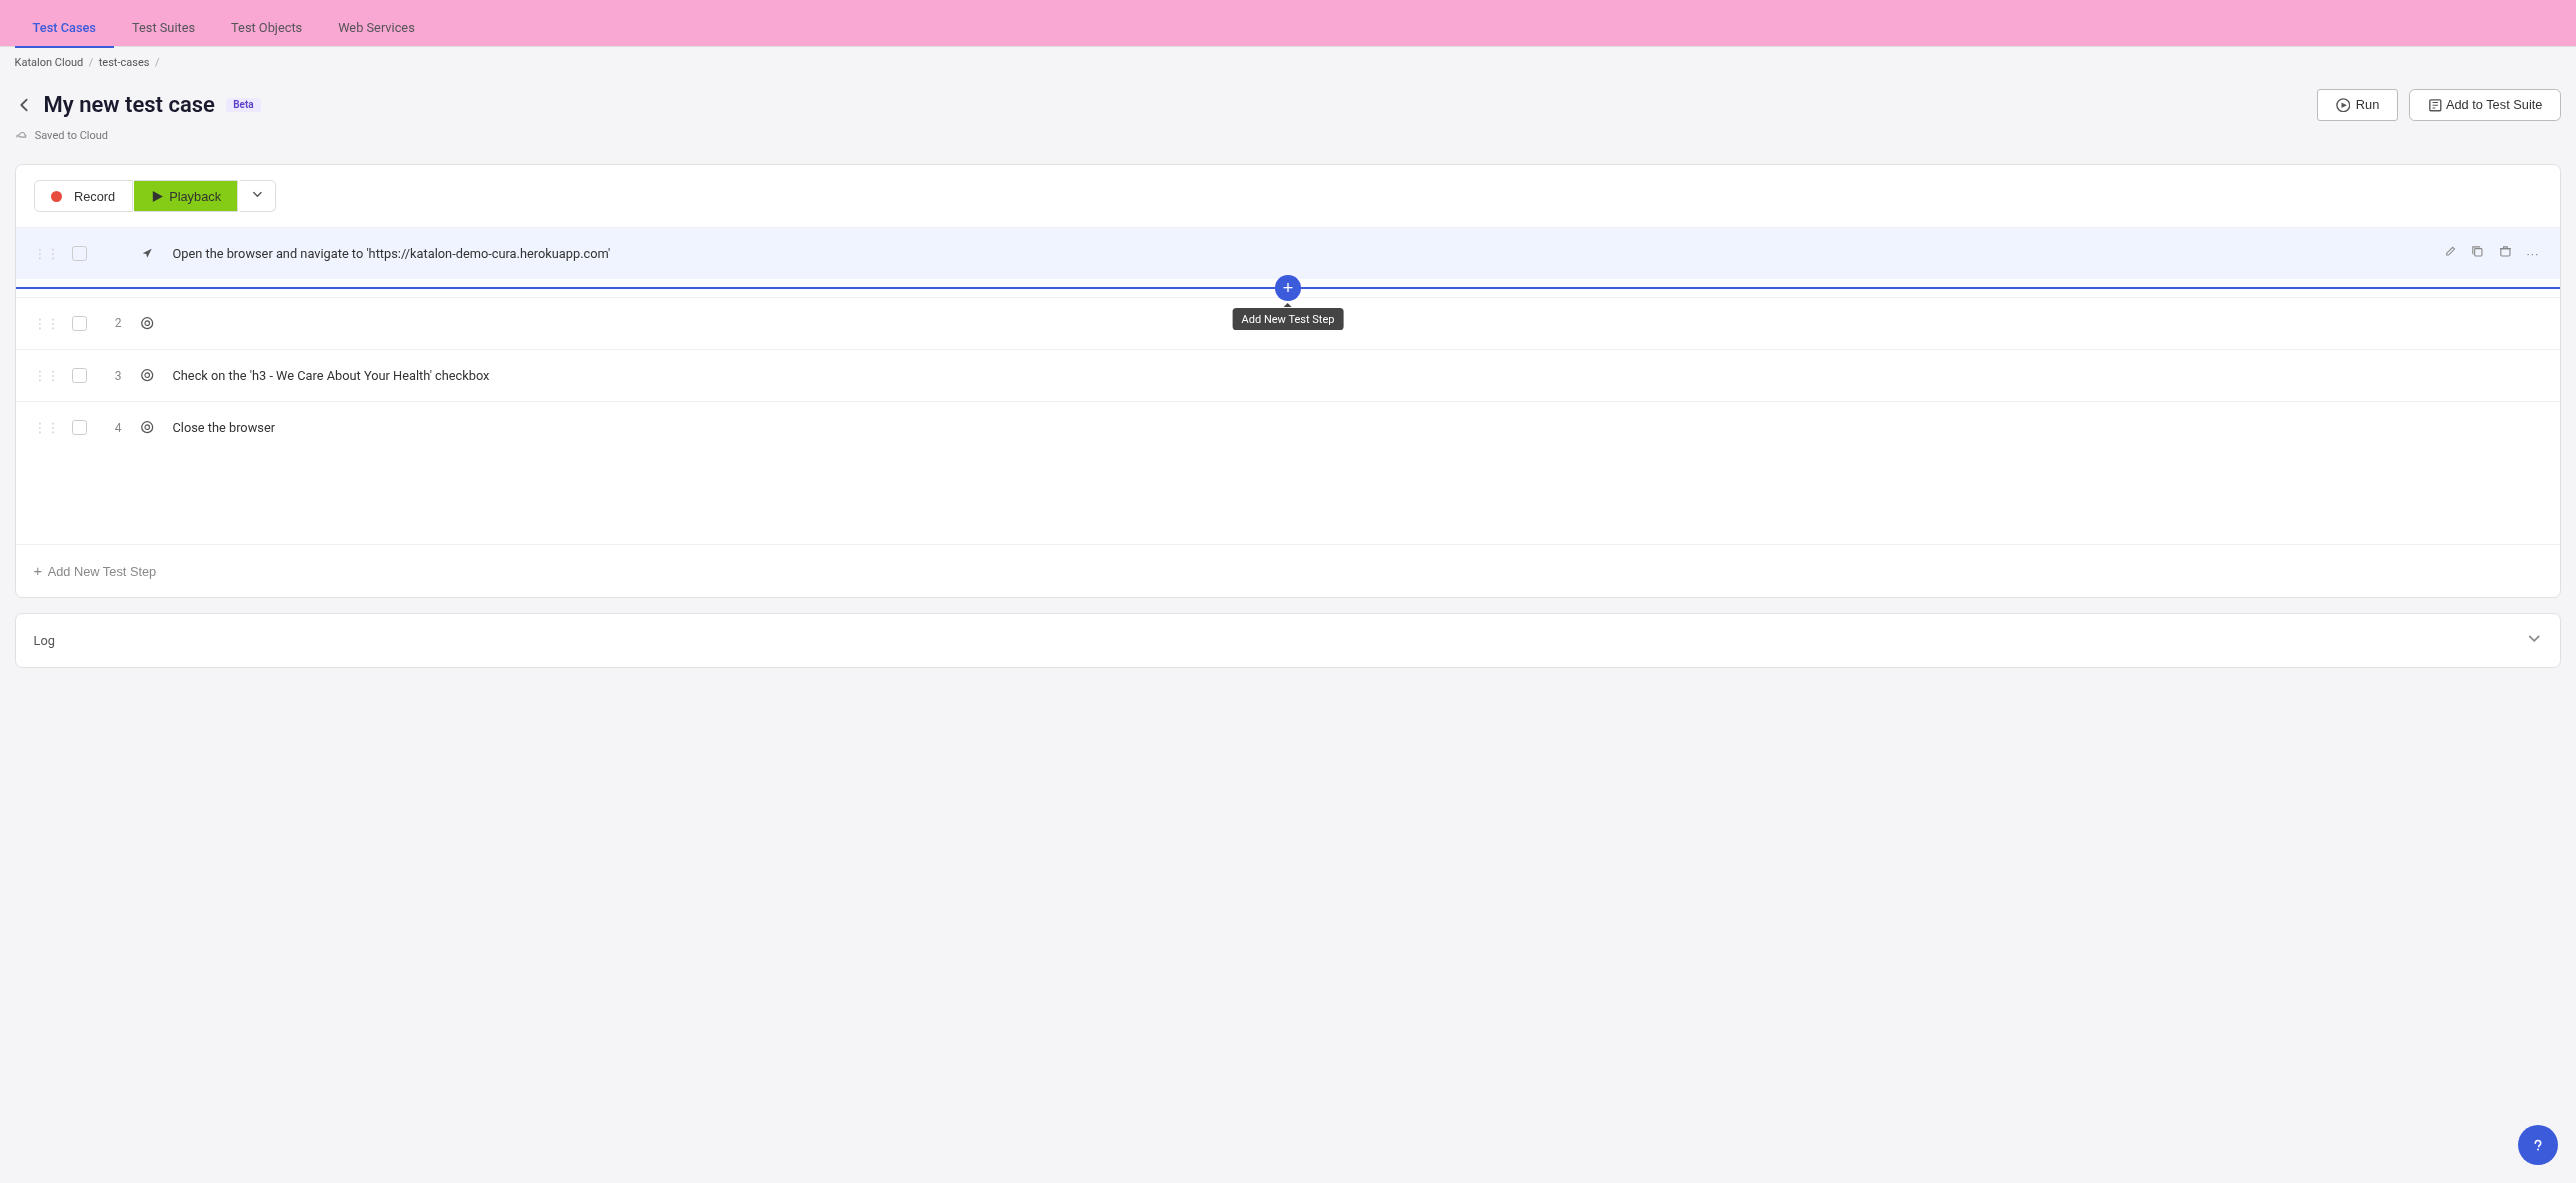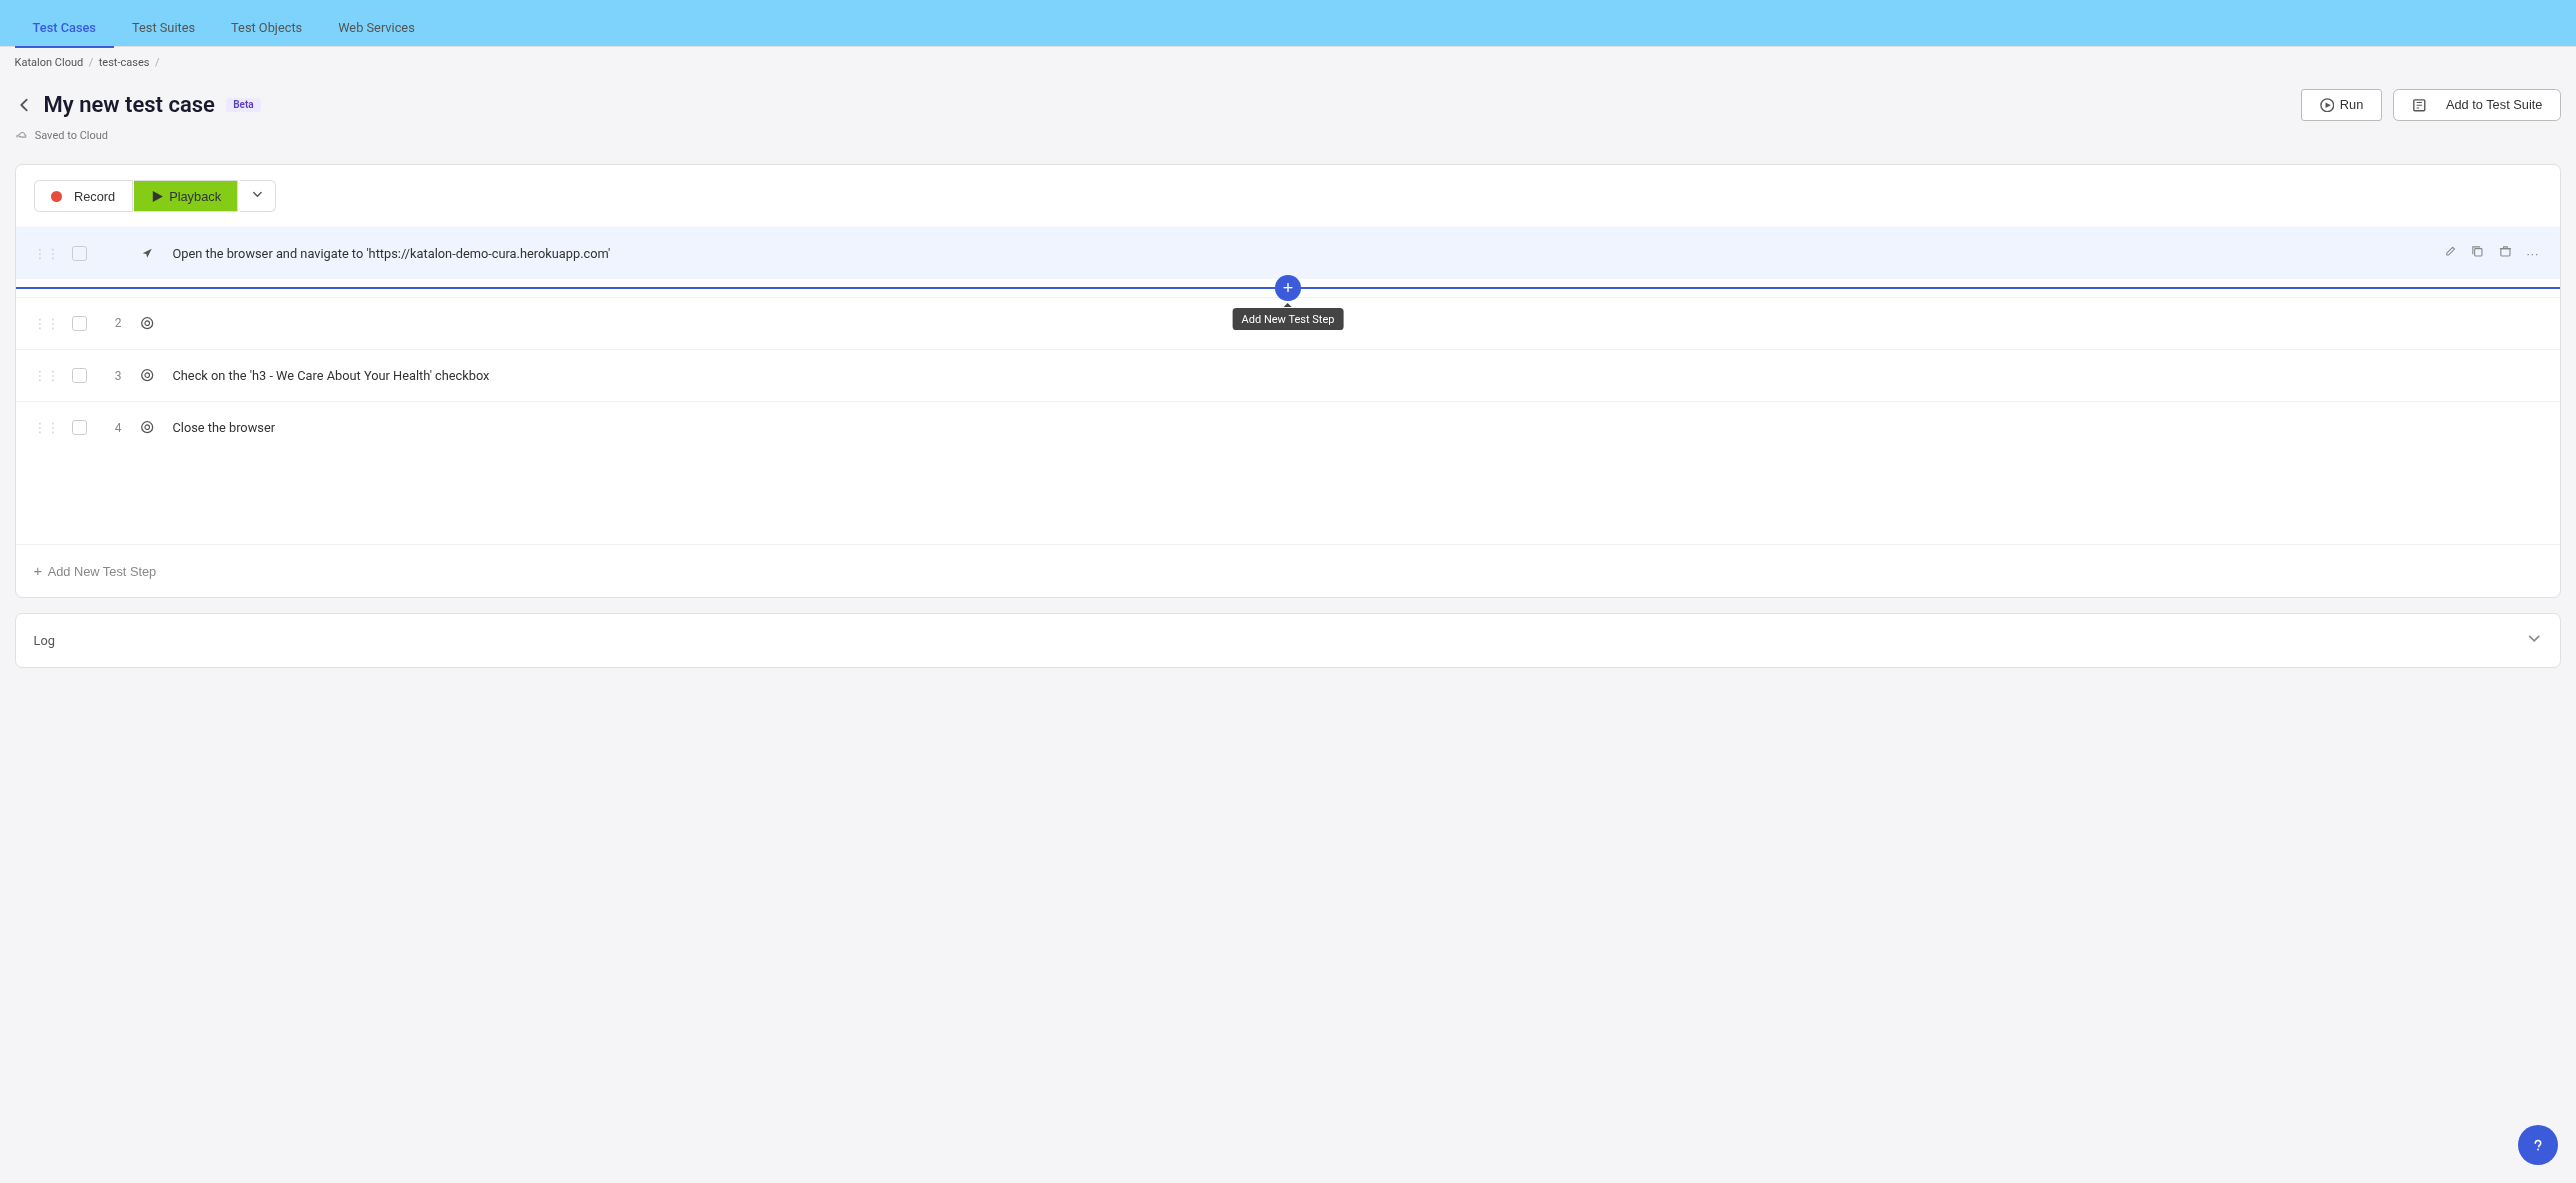--- a/index.html
+++ b/index.html
@@ -5,21 +5,21 @@
     * { box-sizing: border-box; margin: 0; padding: 0; }
     body {
       font-family: -apple-system, BlinkMacSystemFont, 'Segoe UI', Roboto, sans-serif;
       background: #f5f5f7;
       color: #333;
       font-size: 12.8px;
     }
 
     
     .top-nav {
-      background: #7dd3fc;
+      background: #f9a8d4;
       border-bottom: 1.8px solid #e0e0e0;
       display: flex;
       align-items: flex-end;
       padding: 0 14.6px;
       height: 47px;
     }
     .nav-tab {
       padding: 12.8px 18px 11px;
       cursor: pointer;
       font-size: 12.8px;
@@ -92,21 +92,21 @@
       border: 1.4px solid #bbb;
       background: #fff;
       border-radius: 3px;
       cursor: pointer;
       font-size: 12.8px;
       color: #333;
     }
     .btn-add-suite {
       display: flex;
       align-items: center;
-      gap: 19px;
+      gap: 3px;
       padding: 7.3px 18px;
       border: 1.4px solid #bbb;
       background: #fff;
       border-radius: 5.5px;
       cursor: pointer;
       font-size: 12.8px;
       color: #333;
     }
 
     

